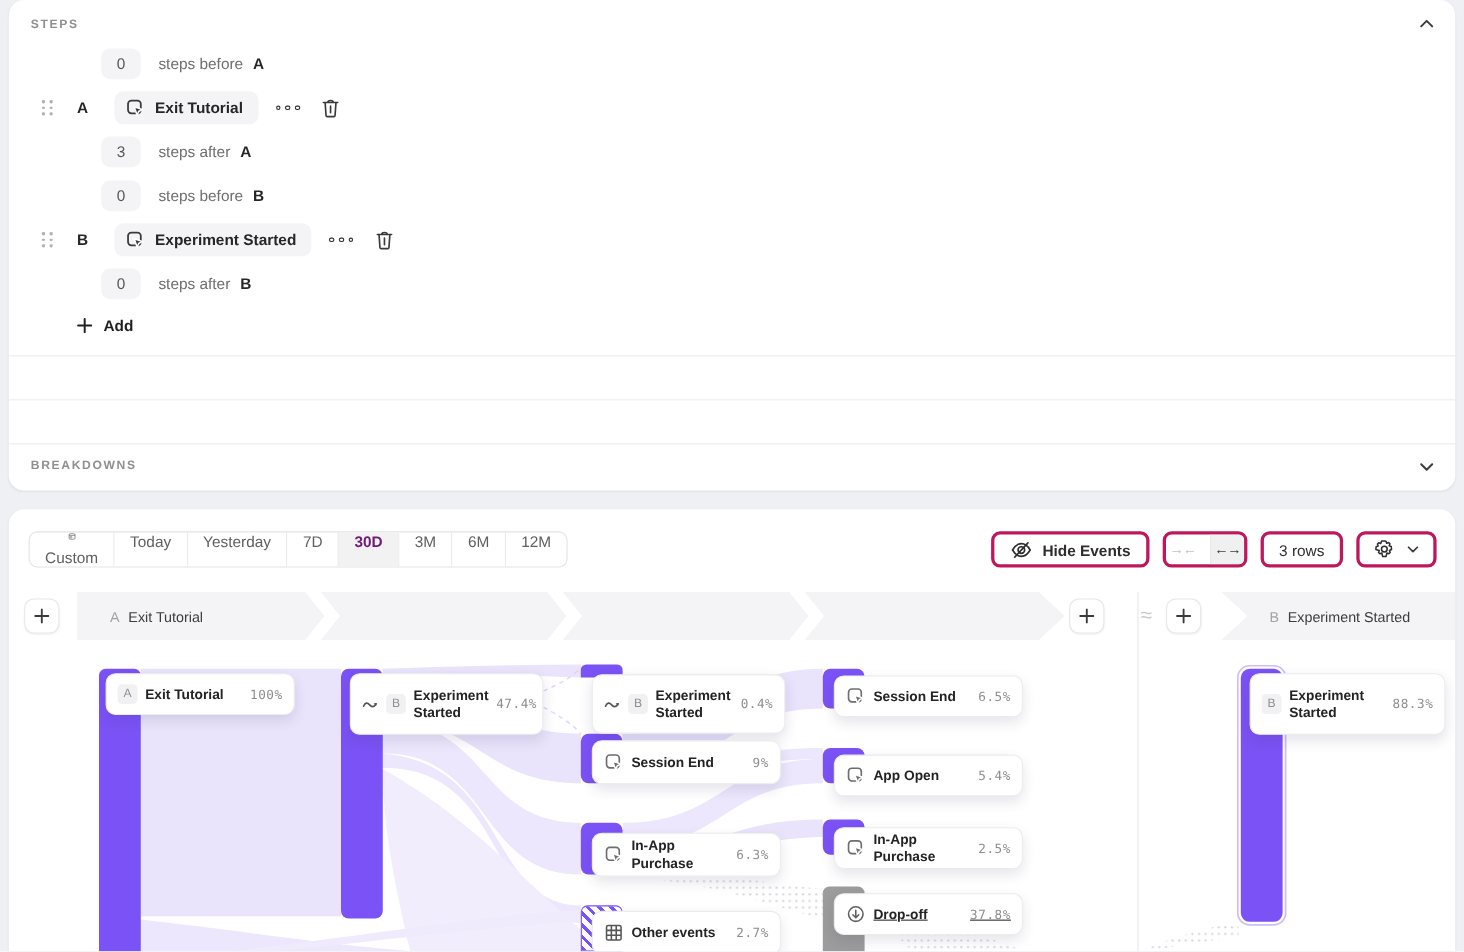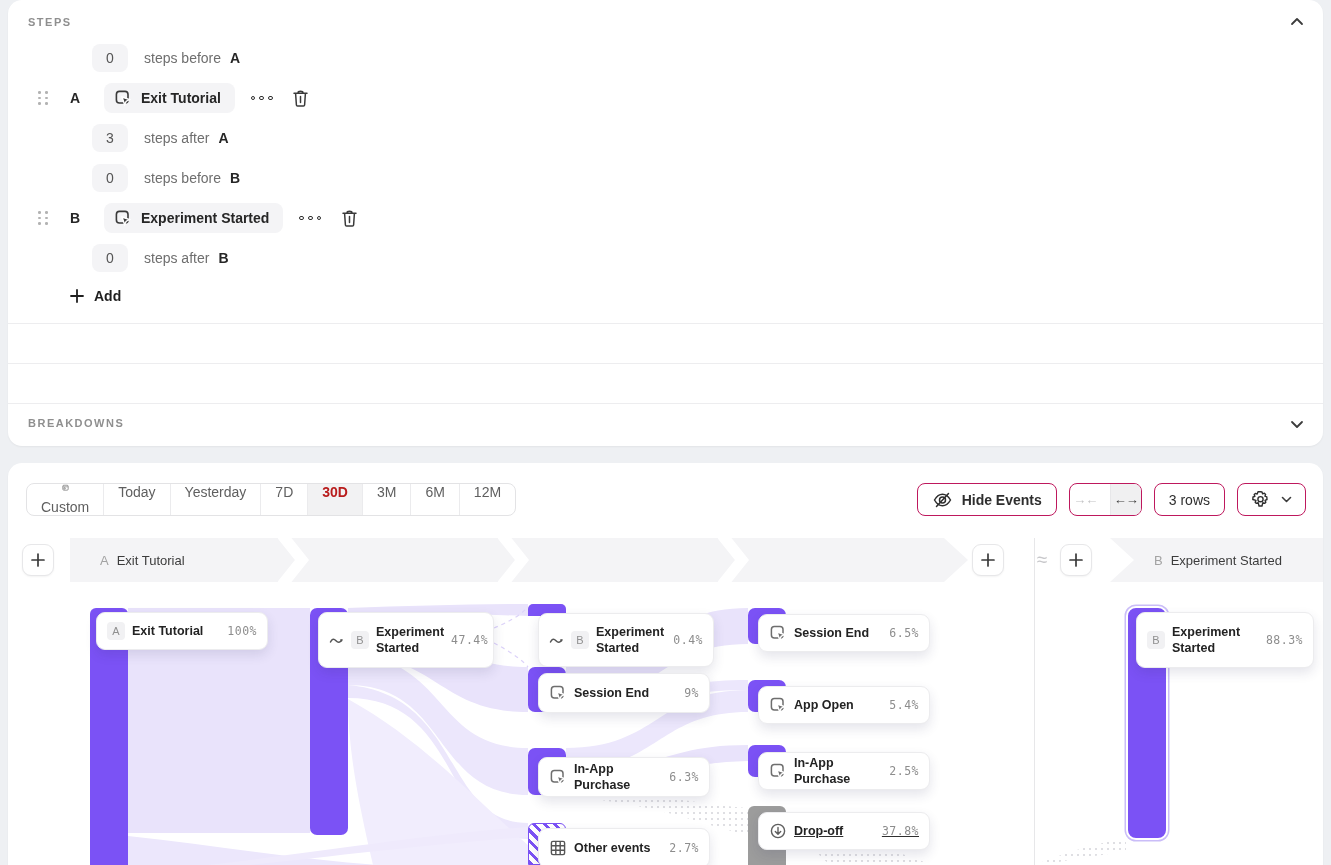--- a/index.html
+++ b/index.html
@@ -34,24 +34,24 @@
 
   .divider { position:absolute; left:0; right:0; height:1px; background:#ededef; }
   .acc { position:absolute; left:0; right:0; height:40px; }
   .acc .section-label { position:absolute; left:20px; top:14px; }
   .acc .chev-btn { top:13px; }
 
   
   .date-group { position:absolute; left:18px; top:20px; height:33px; display:flex; border:1px solid #e3e3e5; border-radius:8px; background:#fff; overflow:hidden; }
   .seg { display:flex; align-items:center; gap:8px; padding:0 14px; font-size:14px; color:#5f5f5f; border-left:1px solid #ebebed; white-space:nowrap;flex-direction:column; }
   .seg:first-child { border-left:none; }
-  .seg.sel { background:#f2f2f3; color:#b91c1c; font-weight:700; }
+  .seg.sel { background:#f2f2f3; color:#701a75; font-weight:700; }
 
   .right-tools { position:absolute; right:17px; top:20px; display:flex; gap:12px; align-items:center; }
-  .btn { height:33px; border:1px solid #be185d; border-radius:8px; background:#fff; display:flex; align-items:center; gap:9px; padding:0 14px; font-size:14px; color:#2e2e2e; white-space:nowrap; }
+  .btn { height:33px; border:3px solid #be185d; border-radius:8px; background:#fff; display:flex; align-items:center; gap:9px; padding:0 14px; font-size:14px; color:#2e2e2e; white-space:nowrap; }
   .btn.bold { font-weight:700; }
   .arrow-pair { display:flex; padding:0; overflow:hidden; }
   .arrow-cell { width:31px; height:100%; display:flex; align-items:center; justify-content:center; font-size:13px; letter-spacing:-1px; color:#c2c2c4; }
   .arrow-cell.sel { background:#f0f0f1; color:#3a3a3a; border-left:1px solid #e7e7e9; }
 
   
   .plus-btn { position:absolute; width:32px; height:32px; background:#fff; border:1px solid #e7e7e9; border-radius:9px; box-shadow:0 1px 2px rgba(0,0,0,.05); display:flex; align-items:center; justify-content:center; }
   .band { position:absolute; top:75px; height:44px; background:#f4f4f6; display:flex; align-items:center; }
   .band-label { display:flex; align-items:center; gap:8px; font-size:13px; }
   .band-letter { color:#a3a3a3; }

